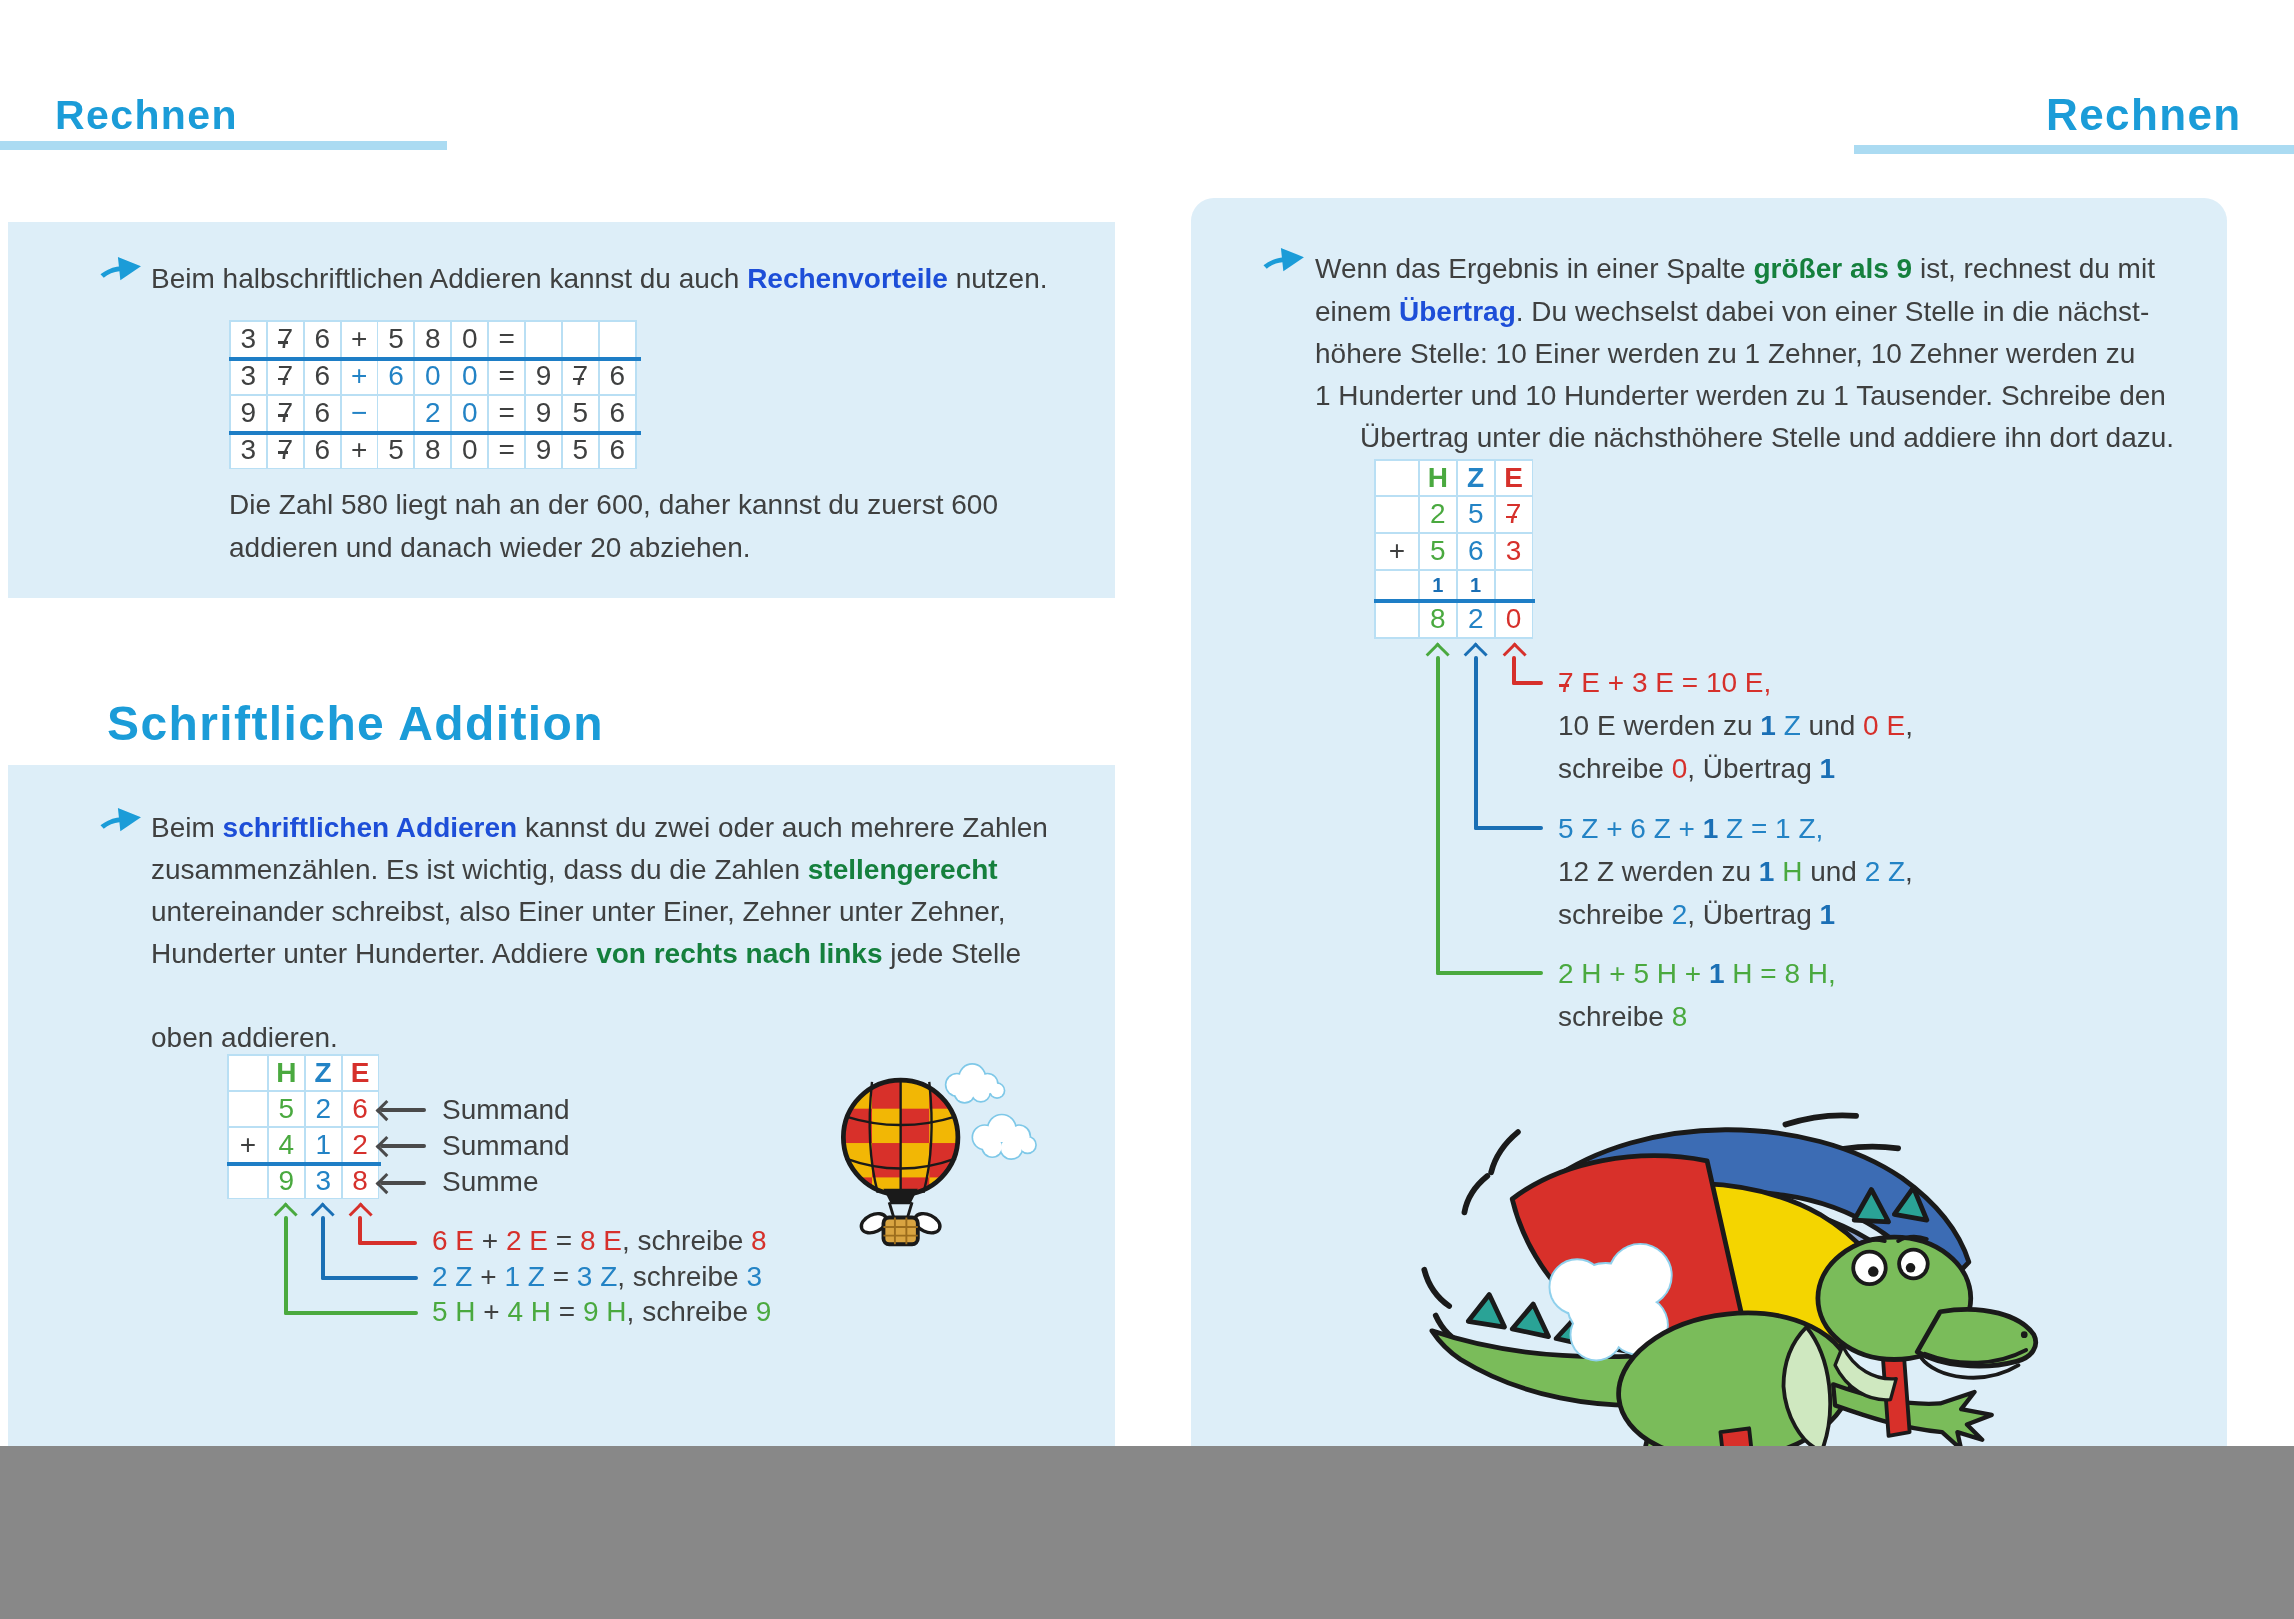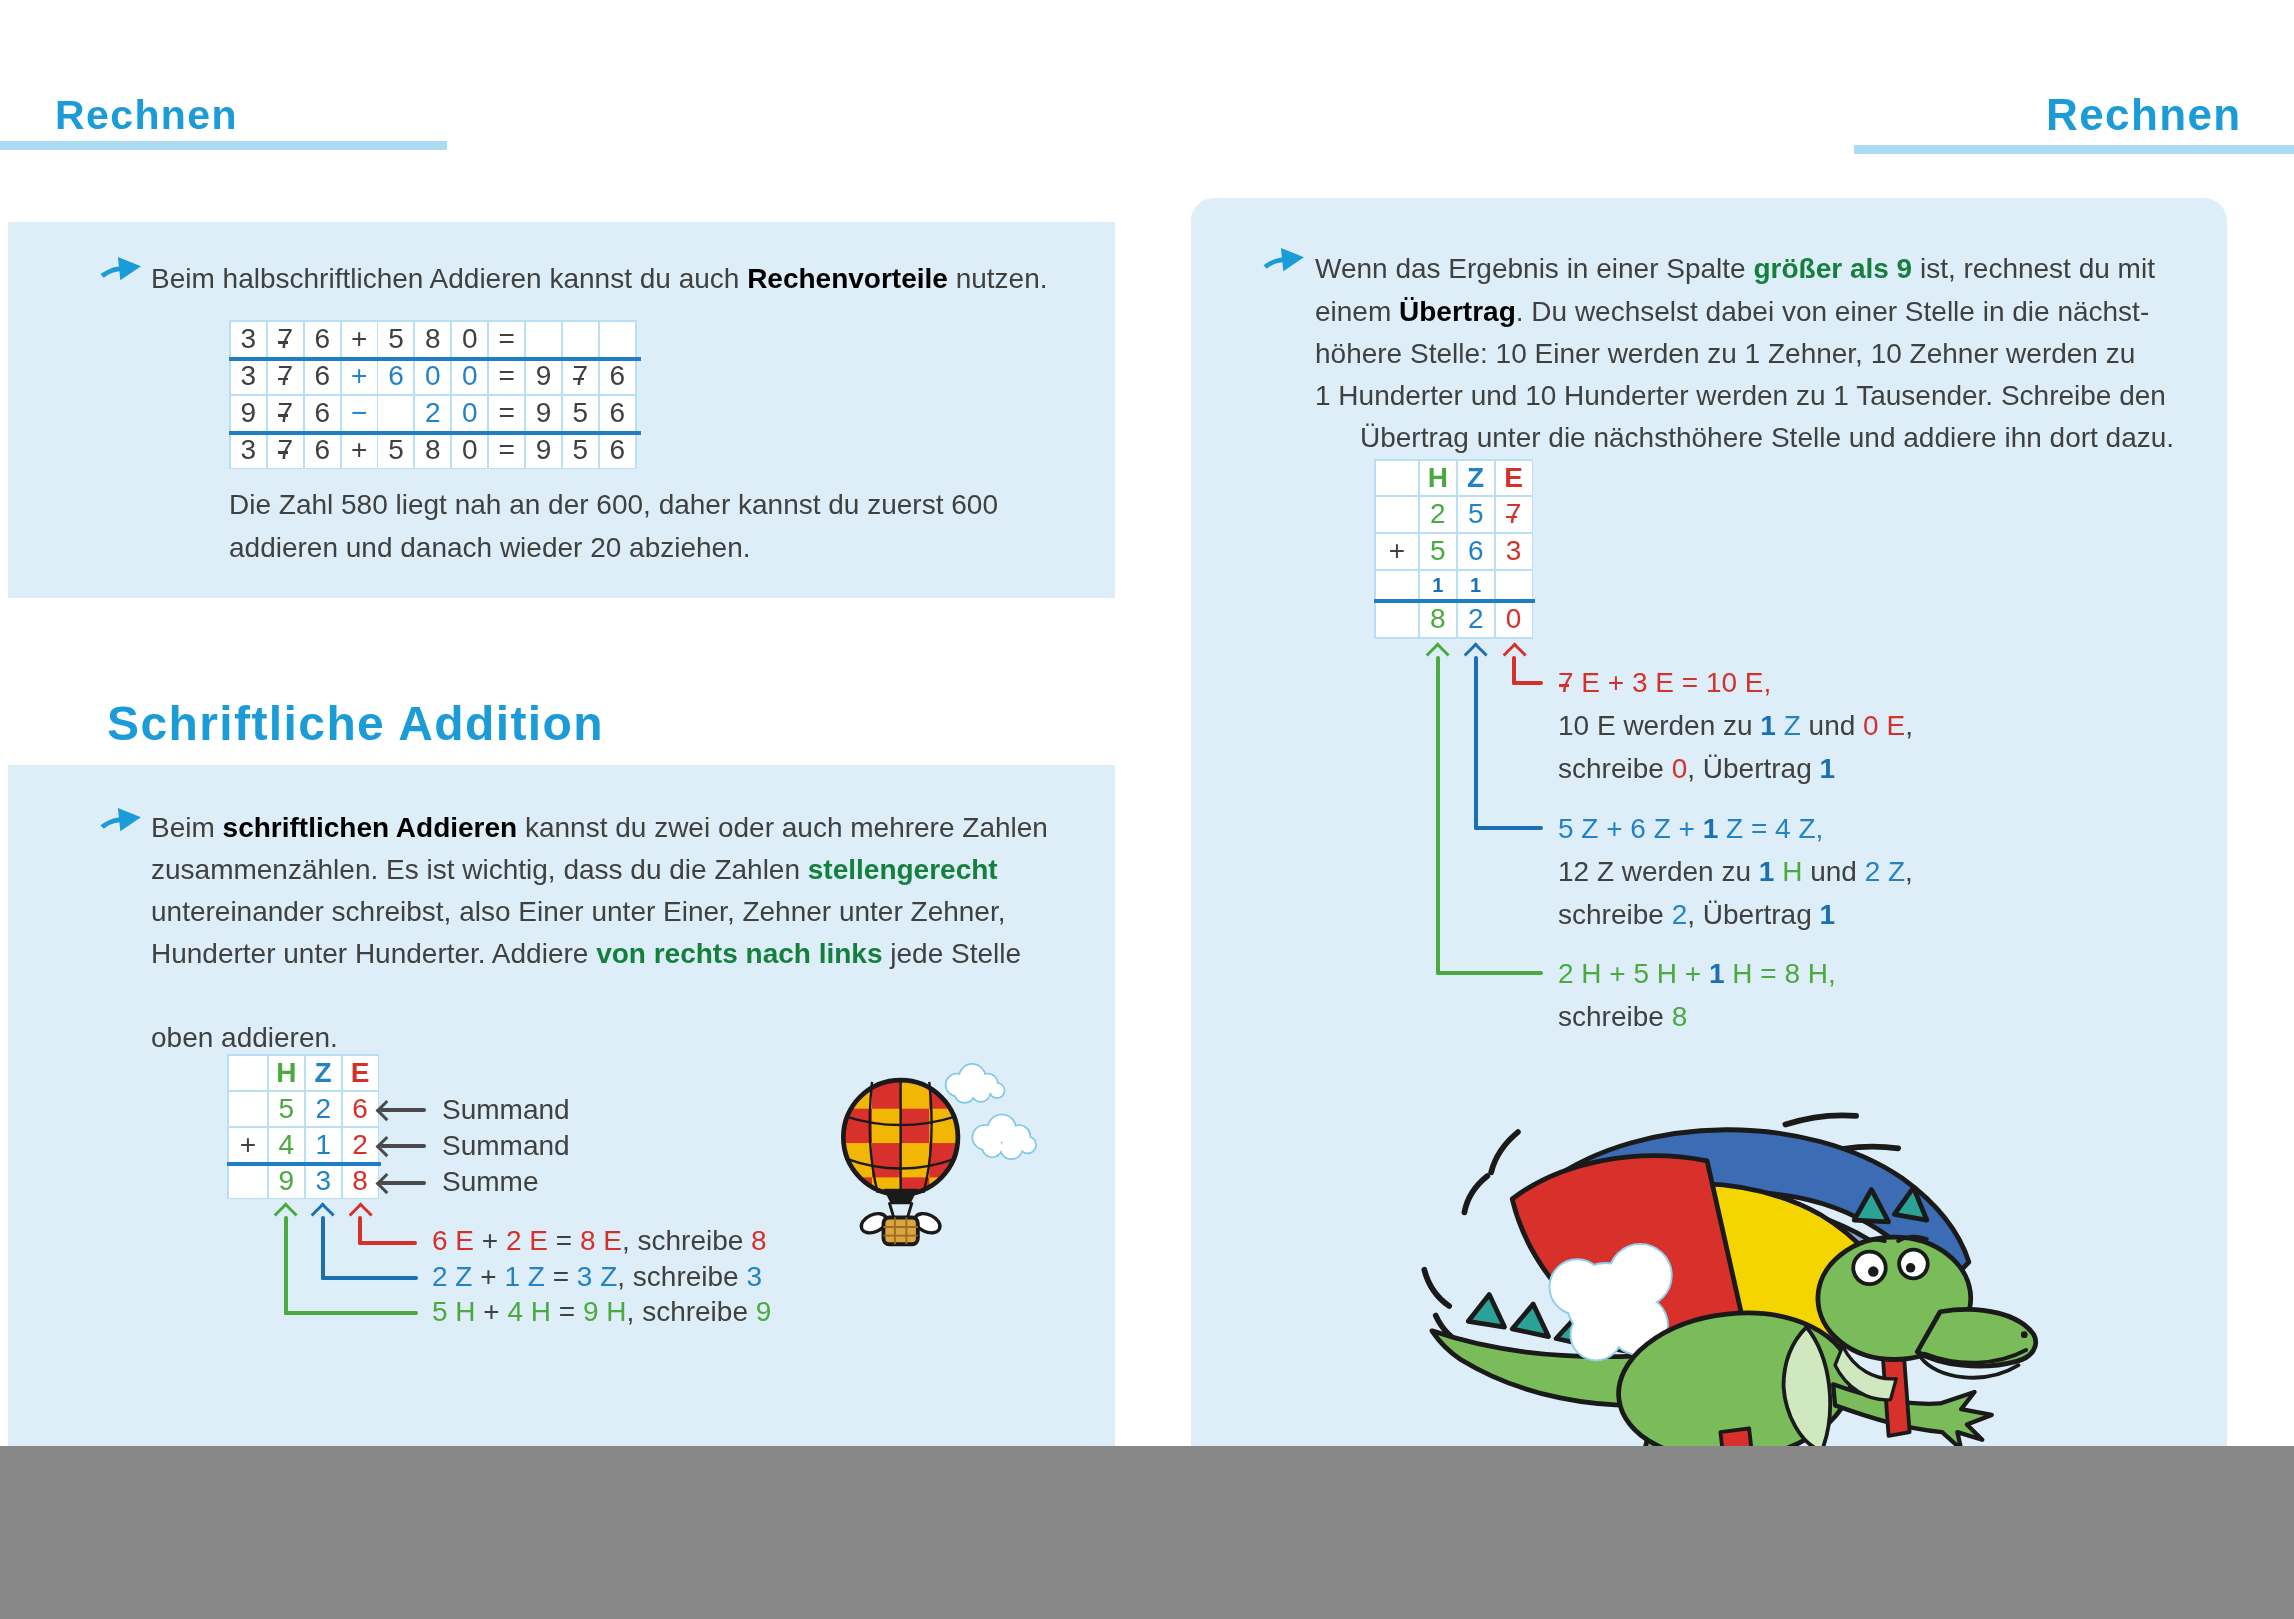--- a/index.html
+++ b/index.html
@@ -6,21 +6,21 @@
   #page{position:relative;width:2294px;height:1446px;background:#ffffff;overflow:hidden;
         font-family:"Liberation Sans",sans-serif;color:#3f4040;}
   .abs{position:absolute;}
   .hdr{font-weight:bold;color:#1b9cd8;letter-spacing:1.4px;white-space:nowrap;}
   .bar{background:#abdbf2;}
   .panel{background:#ddeef8;}
   .rich{white-space:nowrap;}
   
   .d{color:#3f4040;}
   .b{color:#15803d;font-weight:bold;}
-  .acc{color:#000000;font-weight:bold;}
+  .acc{color:#1d4ed8;font-weight:bold;}
   .r{color:#d6302b;}
   .g{color:#4aa93f;}
   .bl{color:#2383c5;}
   .b1{color:#1a6fb5;font-weight:bold;}
   .bold{font-weight:bold;}
   .sm{font-size:20px;}
   .x7{position:relative;display:inline-block;}
   .x7::after{content:'';position:absolute;left:4%;top:54%;width:66%;height:2.9px;background:currentColor;}
   
   .grid{display:grid;gap:1.9px;padding:1.9px;background:#b9dff4;}
@@ -453,21 +453,21 @@
   </div>
   <div class="red">
     <div class="ahead" style="left:1506px;top:646px;"></div>
     <div class="vline" style="left:1512px;top:656px;height:29px;"></div>
     <div class="hline" style="left:1512px;top:681px;width:31px;"></div>
   </div>
 
   <div class="abs rich" style="left:1558px;top:667px;font-size:28px;"><span class="r x7">7</span><span class="r"> E + 3 E = 10 E,</span></div>
   <div class="abs rich" style="left:1558px;top:710px;font-size:28px;"><span class="d">10 E werden zu </span><span class="b1">1</span><span class="bl"> Z</span><span class="d"> und </span><span class="r">0 E</span><span class="d">,</span></div>
   <div class="abs rich" style="left:1558px;top:753px;font-size:28px;"><span class="d">schreibe </span><span class="r">0</span><span class="d">, Übertrag </span><span class="b1">1</span></div>
-  <div class="abs rich" style="left:1558px;top:813px;font-size:28px;"><span class="bl">5 Z + 6 Z + </span><span class="b1">1</span><span class="bl"> Z = 4 Z,</span></div>
+  <div class="abs rich" style="left:1558px;top:813px;font-size:28px;"><span class="bl">5 Z + 6 Z + </span><span class="b1">1</span><span class="bl"> Z = 1 Z,</span></div>
   <div class="abs rich" style="left:1558px;top:856px;font-size:28px;"><span class="d">12 Z werden zu </span><span class="b1">1</span><span class="g"> H</span><span class="d"> und </span><span class="bl">2 Z</span><span class="d">,</span></div>
   <div class="abs rich" style="left:1558px;top:899px;font-size:28px;"><span class="d">schreibe </span><span class="bl">2</span><span class="d">, Übertrag </span><span class="b1">1</span></div>
   <div class="abs rich" style="left:1558px;top:958px;font-size:28px;"><span class="g">2 H + 5 H + </span><span class="b1">1</span><span class="g"> H = 8 H,</span></div>
   <div class="abs rich" style="left:1558px;top:1001px;font-size:28px;"><span class="d">schreibe </span><span class="g">8</span></div>
 
   <svg class="abs" style="left:1405px;top:1071px;" width="650" height="449" viewBox="0 0 680 470">
     <g stroke="#1a1a1a" stroke-width="5" stroke-linejoin="round" stroke-linecap="round">
 
       <path d="M398,56 q38,-12 74,-9" fill="none" stroke-width="6"></path>
       <path d="M428,88 q46,-13 88,-7" fill="none" stroke-width="6"></path>

